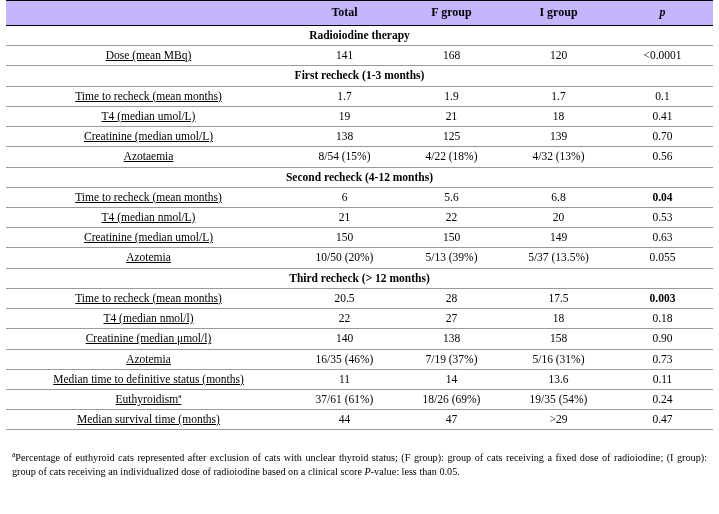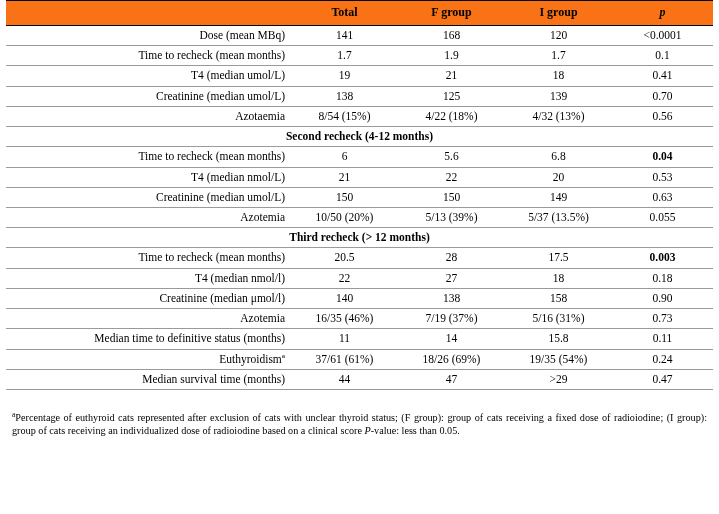--- a/index.html
+++ b/index.html
@@ -31,37 +31,38 @@
   table.data col.c-i     { width: 107px; }
   table.data col.c-p     { width: 101px; }
 
   table.data thead th {
     font-weight: bold;
     font-size: 12px;
     padding: 4px 6px 5px 6px;
     border-top: 1.5px solid #000;
     border-bottom: 1.2px solid #000;
     text-align: center;
-    background: #f97316;
+    background: #c4b5fd;
   }
   table.data thead th.label-col {
     text-align: left;
   }
   table.data thead th.italic {
     font-style: italic;
   }
   table.data tbody td {
     padding: 3px 6px 3px 6px;
     border-bottom: 0.6px solid #9a9a9a;
     text-align: center;
     line-height: 1.15;
     vertical-align: middle;
   }
   table.data tbody td.label {
-    text-align: right;
+    text-align: center;
+    text-decoration: underline;
   }
   tr.section td {
     font-weight: bold;
     text-align: left;
   }
   td.bold {
     font-weight: bold;
   }
   tr.last-row td {
     border-bottom: 1.5px solid #000;
@@ -96,27 +97,33 @@
     <thead>
       <tr>
         <th class="label-col"></th>
         <th>Total</th>
         <th>F group</th>
         <th>I group</th>
         <th class="italic">p</th>
       </tr>
     </thead>
     <tbody>
+        <tr class="section">
+          <td colspan="5">Radioiodine therapy</td>
+        </tr>
         <tr class="data-row">
           <td class="label">Dose (mean MBq)</td>
           <td>141</td>
           <td>168</td>
           <td>120</td>
           <td>&lt;0.0001</td>
         </tr>
+        <tr class="section">
+          <td colspan="5">First recheck (1-3 months)</td>
+        </tr>
         <tr class="data-row">
           <td class="label">Time to recheck (mean months)</td>
           <td>1.7</td>
           <td>1.9</td>
           <td>1.7</td>
           <td>0.1</td>
         </tr>
         <tr class="data-row">
           <td class="label">T4 (median umol/L)</td>
           <td>19</td>
@@ -197,21 +204,21 @@
           <td class="label">Azotemia</td>
           <td>16/35 (46%)</td>
           <td>7/19 (37%)</td>
           <td>5/16 (31%)</td>
           <td>0.73</td>
         </tr>
         <tr class="data-row">
           <td class="label">Median time to definitive status (months)</td>
           <td>11</td>
           <td>14</td>
-          <td>15.8</td>
+          <td>13.6</td>
           <td>0.11</td>
         </tr>
         <tr class="data-row">
           <td class="label">Euthyroidismª</td>
           <td>37/61 (61%)</td>
           <td>18/26 (69%)</td>
           <td>19/35 (54%)</td>
           <td>0.24</td>
         </tr>
         <tr class="data-row last-row">

